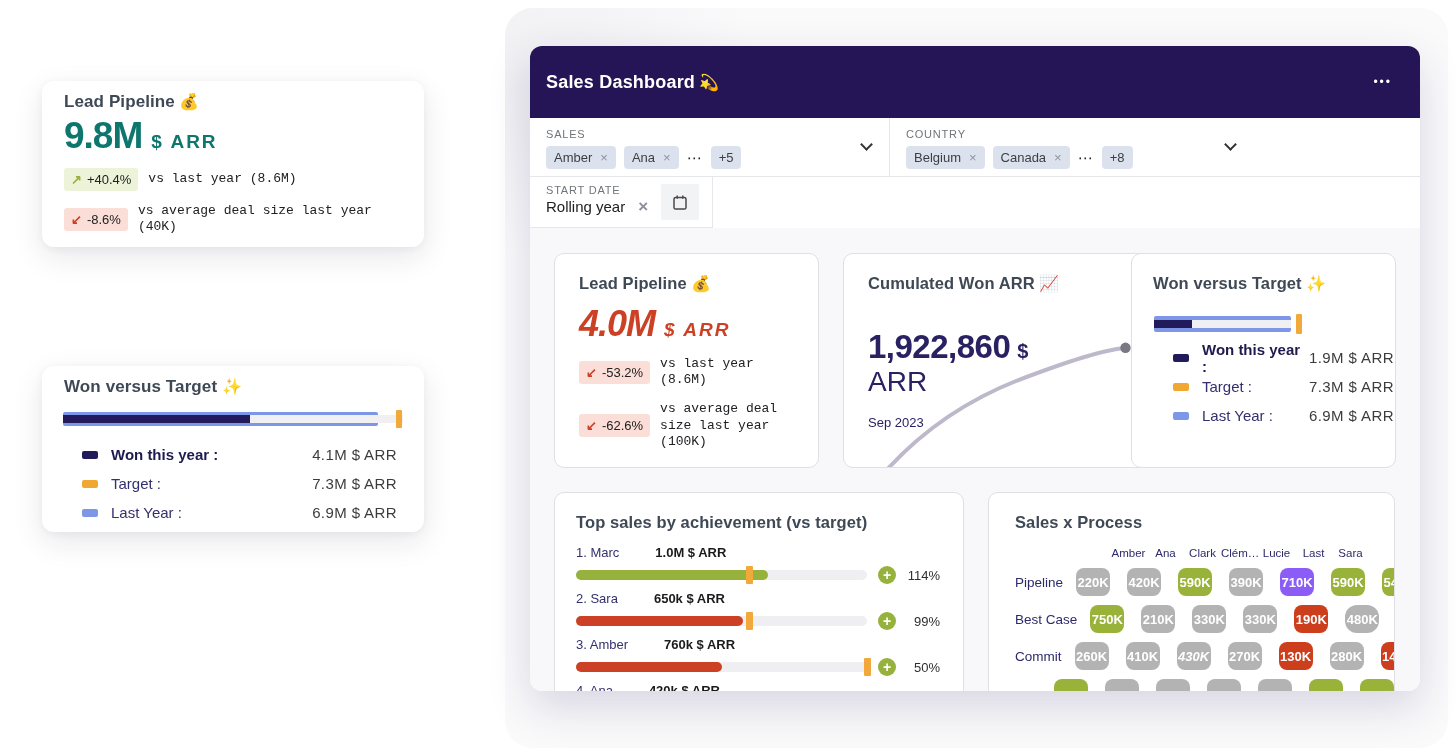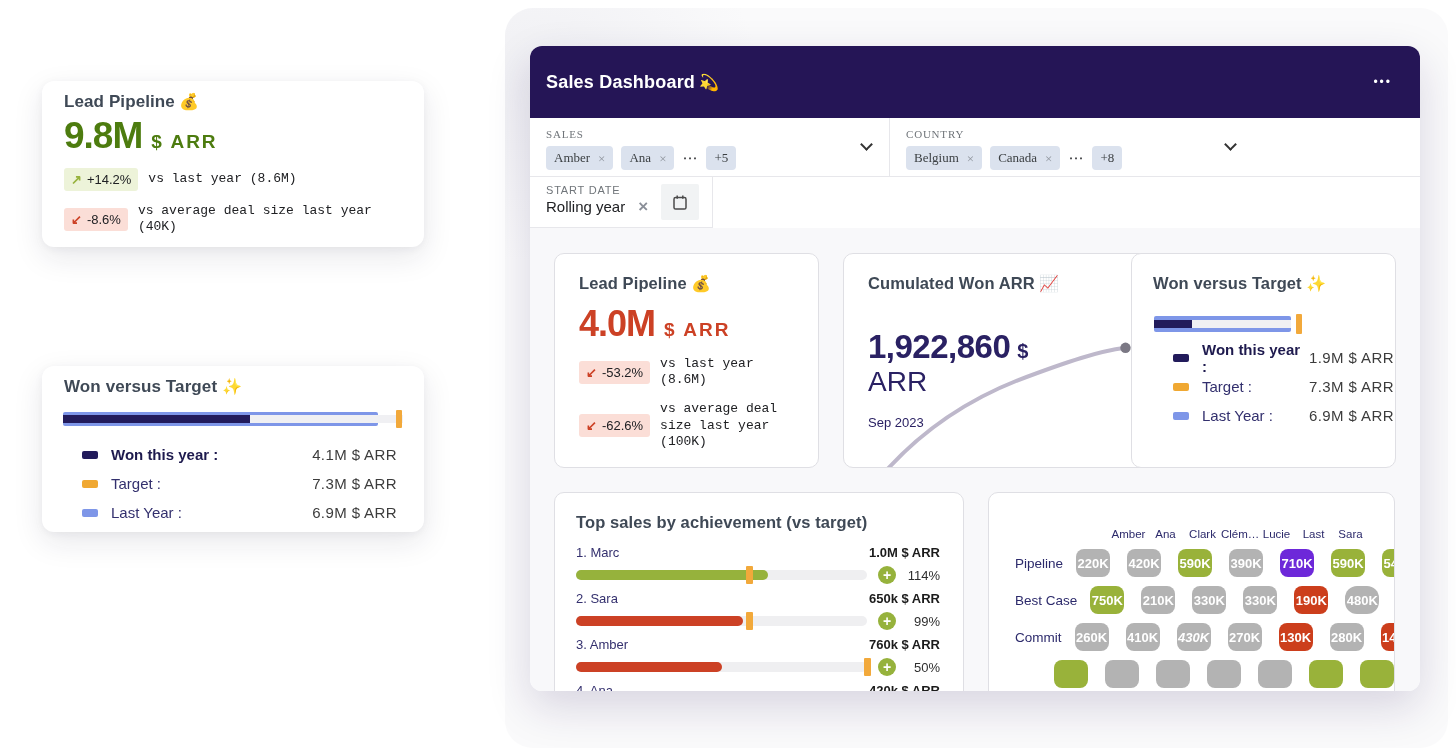--- a/index.html
+++ b/index.html
@@ -15,22 +15,22 @@
     box-shadow:0 10px 30px rgba(30,30,60,.10), 0 2px 8px rgba(30,30,60,.05); padding:11px 22px 0 22px; }
   #left-lp { top:81px; }
   #left-wvt { top:366px; }
   .card-title { font-size:17px; font-weight:bold; color:#3f4956; letter-spacing:.1px; }
   .card-title .emoji { font-size:16px; }
 
   
   .metric { margin-top:5px; line-height:1.05; }
   .metric-value { font-size:37px; font-weight:bold; letter-spacing:-1px; }
   .metric-unit { font-size:19px; font-weight:bold; letter-spacing:2px; margin-left:9px; }
-  .green .metric-value, .green .metric-unit { color:#4d7c0f; }
-  .red .metric-value, .red .metric-unit { color:#CC4125; }
+  .green .metric-value, .green .metric-unit { color:#0f766e; }
+  .red .metric-value, .red .metric-unit { color:#CC4125;font-style:italic; }
   .badge-row { display:flex; align-items:center; margin-top:12px; font-size:13px; color:#202124; }
   .badge { display:inline-flex; align-items:center; padding:4px 7px; border-radius:3px; margin-right:10px; flex:none; }
   .badge.up { background:#edf3d9; }
   .badge.down { background:#fbded7; }
   .badge .arrow { margin-right:5px; font-weight:bold; font-size:13px; }
   .badge.up .arrow { color:#96B23C; }
   .badge.down .arrow { color:#CC4125; }
   .badge-text { line-height:1.25;font-family:Liberation Mono, monospace; }
 
   
@@ -54,21 +54,21 @@
 
   
   .dashboard { position:absolute; left:530px; top:46px; width:890px; height:645px; background:#fff;
     border-radius:12px; box-shadow:0 16px 44px rgba(35,21,86,.16); overflow:hidden; }
   .dash-header { height:72px; background:#251556; display:flex; align-items:center; padding:0 28px 0 16px; }
   .dash-title { color:#fff; font-size:18px; font-weight:bold; letter-spacing:.2px; }
   .dash-title .emoji { font-size:16px; margin-left:4px; }
   .dash-menu { margin-left:auto; color:#fff; font-size:12px; letter-spacing:2px; cursor:pointer; }
 
   .filters { height:110px; background:#fff; }
-  .frow1 { display:flex; height:59px; border-bottom:1px solid #e7e7eb;font-family:Liberation Serif, serif; }
+  .frow1 { display:flex; height:59px; border-bottom:1px solid #e7e7eb; }
   .fcell { position:relative; padding:10px 0 0 16px; }
   .fcell.sales { width:360px; border-right:1px solid #e7e7eb; }
   .fcell.country { flex:1; }
   .flabel { font-size:11px; color:#70757a; letter-spacing:.8px; }
   .chips { display:flex; align-items:center; margin-top:6px; gap:8px; }
   .chip { display:inline-flex; align-items:center; background:#dbe2ee; border-radius:4px; padding:4px 8px; font-size:13px; color:#3c4043; }
   .chip-x { margin-left:8px; color:#8e949c; font-size:13px; line-height:1; }
   .chip-ellipsis { color:#202124; font-size:15px; letter-spacing:1px; }
   .chev { position:absolute; top:22px; width:9px; height:9px; border-right:2px solid #333; border-bottom:2px solid #333; transform:rotate(45deg); }
   .sales .chev { right:18px; }
@@ -98,21 +98,21 @@
   .spark { position:absolute; inset:0; }
   .cwa-num { position:absolute; left:24px; top:74px; line-height:1.15; }
   .big-num { font-size:33px; font-weight:bold; color:#2a2163; letter-spacing:-.5px; }
   .big-cur { font-size:20px; font-weight:bold; color:#2a2163; margin-left:7px; }
   .big-unit { font-size:28px; color:#2a2163; }
   .cwa-period { position:absolute; left:24px; top:161px; font-size:13px; color:#2a2163; }
 
   
   .ts-rows { margin-top:13px; }
   .ts-row { margin-bottom:7px; }
-  .ts-line { display:flex; justify-content:space-between; align-items:baseline; font-size:13px;gap:36px; }
+  .ts-line { display:flex; align-items:baseline; font-size:13px;gap:36px; }
   .ts-name { color:#34306e; }
   .ts-val { font-weight:bold; color:#1b1b1b; }
   .ts-barline { display:flex; align-items:center; margin-top:6px; height:18px; }
   .ts-track { position:relative; width:291px; height:10px; background:#efeff1; border-radius:5px; flex:none; }
   .ts-bar { position:absolute; left:0; top:0; height:10px; border-radius:5px; }
   .ts-marker { position:absolute; top:-4px; width:7px; height:18px; background:#F2A93B; border-radius:1px; }
   .ts-plus { width:18px; height:18px; border-radius:50%; background:#96B23C; color:#fff; display:flex; align-items:center;
     justify-content:center; font-size:14px; font-weight:bold; margin-left:11px; flex:none; cursor:pointer; }
   .ts-pct { flex:1; text-align:right; font-size:13px; color:#2f2f2f; }
 
@@ -138,21 +138,21 @@
       <span>Lead Pipeline</span>
       <span class="emoji">💰</span>
     </div>
     <div class="metric">
       <span class="metric-value">9.8M</span><span class="metric-unit">$ ARR</span>
     </div>
     <div id="lp-left-badges">
         <div class="badge-row">
           <span class="badge up">
             <span class="arrow">↗</span>
-            <span class="pct">+14.2%</span>
+            <span class="pct">+40.4%</span>
           </span>
           <span class="badge-text">vs last year (8.6M)</span>
         </div>
         <div class="badge-row">
           <span class="badge down">
             <span class="arrow">↙</span>
             <span class="pct">-8.6%</span>
           </span>
           <span class="badge-text">vs average deal size last year (40K)</span>
         </div>
@@ -376,41 +376,44 @@
             <div class="ts-row">
               <div class="ts-line">
                 <span class="ts-name">4. Ana</span>
                 <span class="ts-val">420k $ ARR</span>
               </div>
             </div>
           </div>
       </section>
 
       <section class="dcard" id="card-sxp">
+        <div class="card-title" style="font-size:16.5px;">
+          <span>Sales x Process</span>
+        </div>
         <div class="mx-head" id="mx-head">
             <span>Amber</span>
             <span>Ana</span>
             <span>Clark</span>
             <span>Clém…</span>
             <span>Lucie</span>
             <span>Last</span>
             <span>Sara</span>
           </div>
         <div id="mx-rows">
             <div class="mx-row">
               <div class="mx-labelbox">
                 <span class="mx-label">Pipeline</span>
                 <span class="mx-leader"></span>
               </div>
               <div class="mx-cells">
                 <div class="mx-cell" style="background: rgb(179, 179, 179);">220K</div>
                 <div class="mx-cell" style="background: rgb(179, 179, 179);">420K</div>
                 <div class="mx-cell" style="background: rgb(153, 178, 58);">590K</div>
                 <div class="mx-cell" style="background: rgb(179, 179, 179);">390K</div>
-                <div class="mx-cell" style="background: #6d28d9;">710K</div>
+                <div class="mx-cell" style="background: #8b5cf6;">710K</div>
                 <div class="mx-cell" style="background: rgb(153, 178, 58);">590K</div>
                 <div class="mx-cell" style="background: rgb(153, 178, 58);">540K</div>
               </div>
             </div>
             <div class="mx-row">
               <div class="mx-labelbox">
                 <span class="mx-label">Best Case</span>
                 <span class="mx-leader"></span>
               </div>
               <div class="mx-cells">

